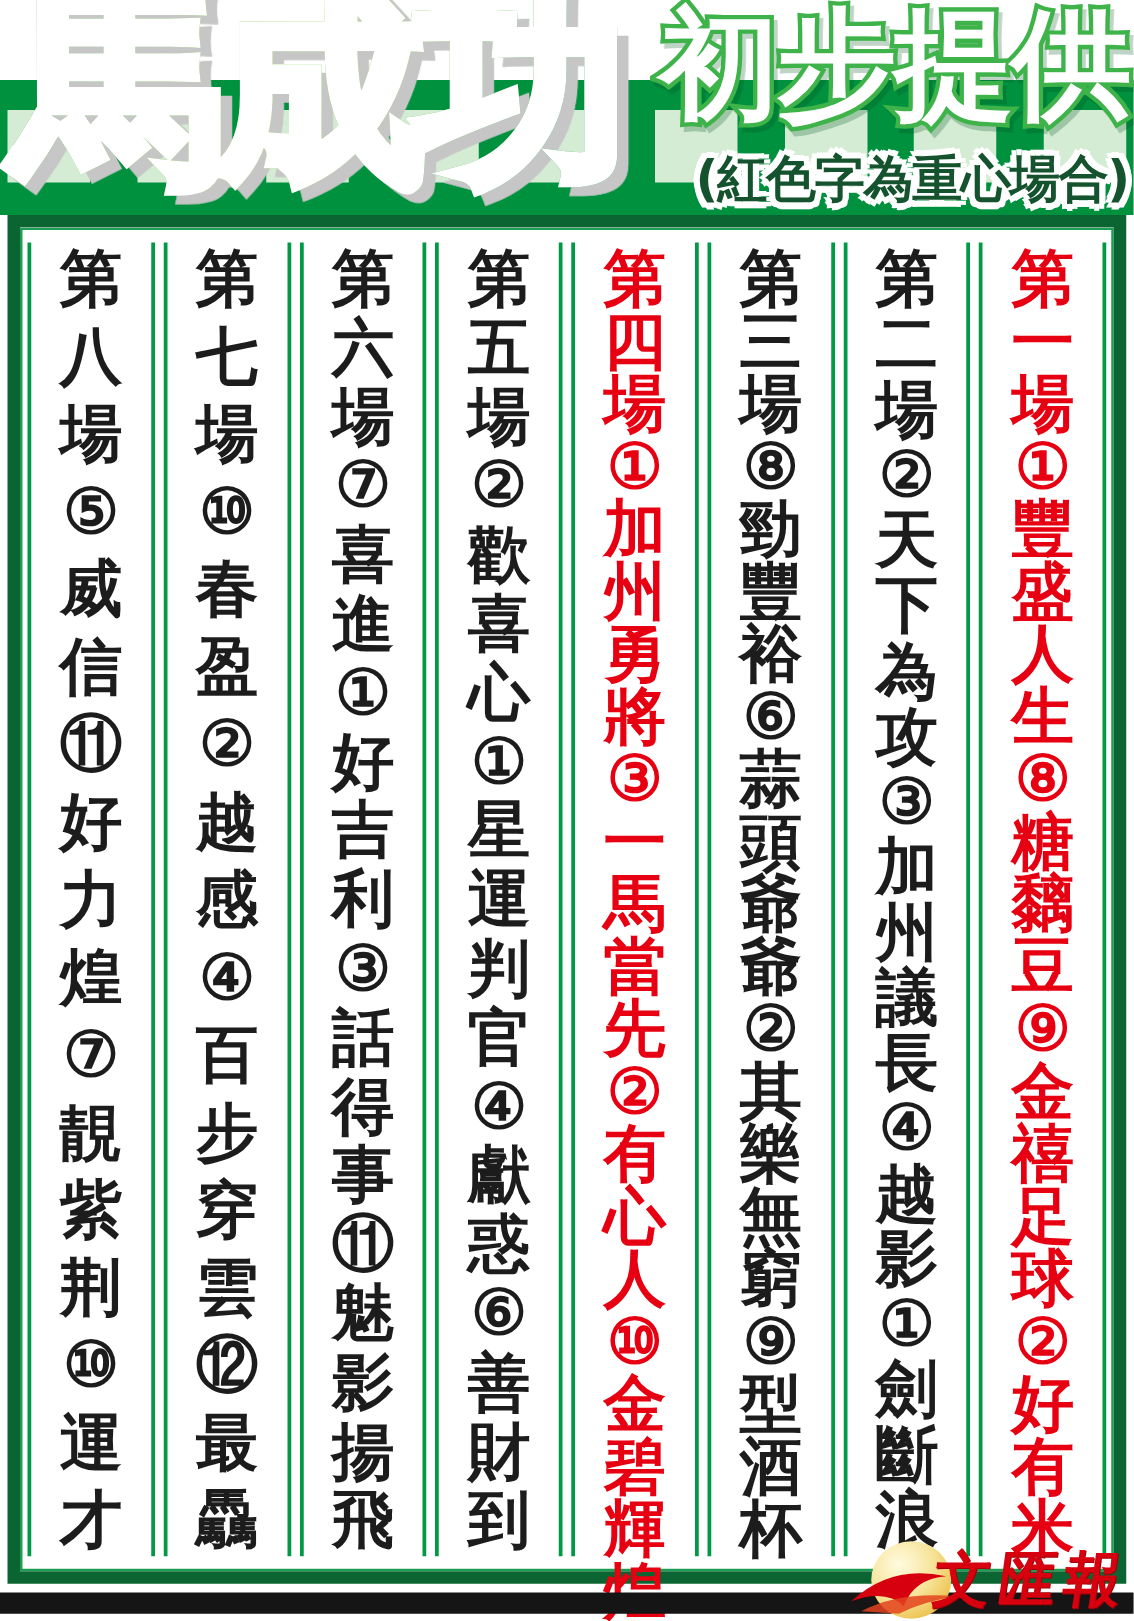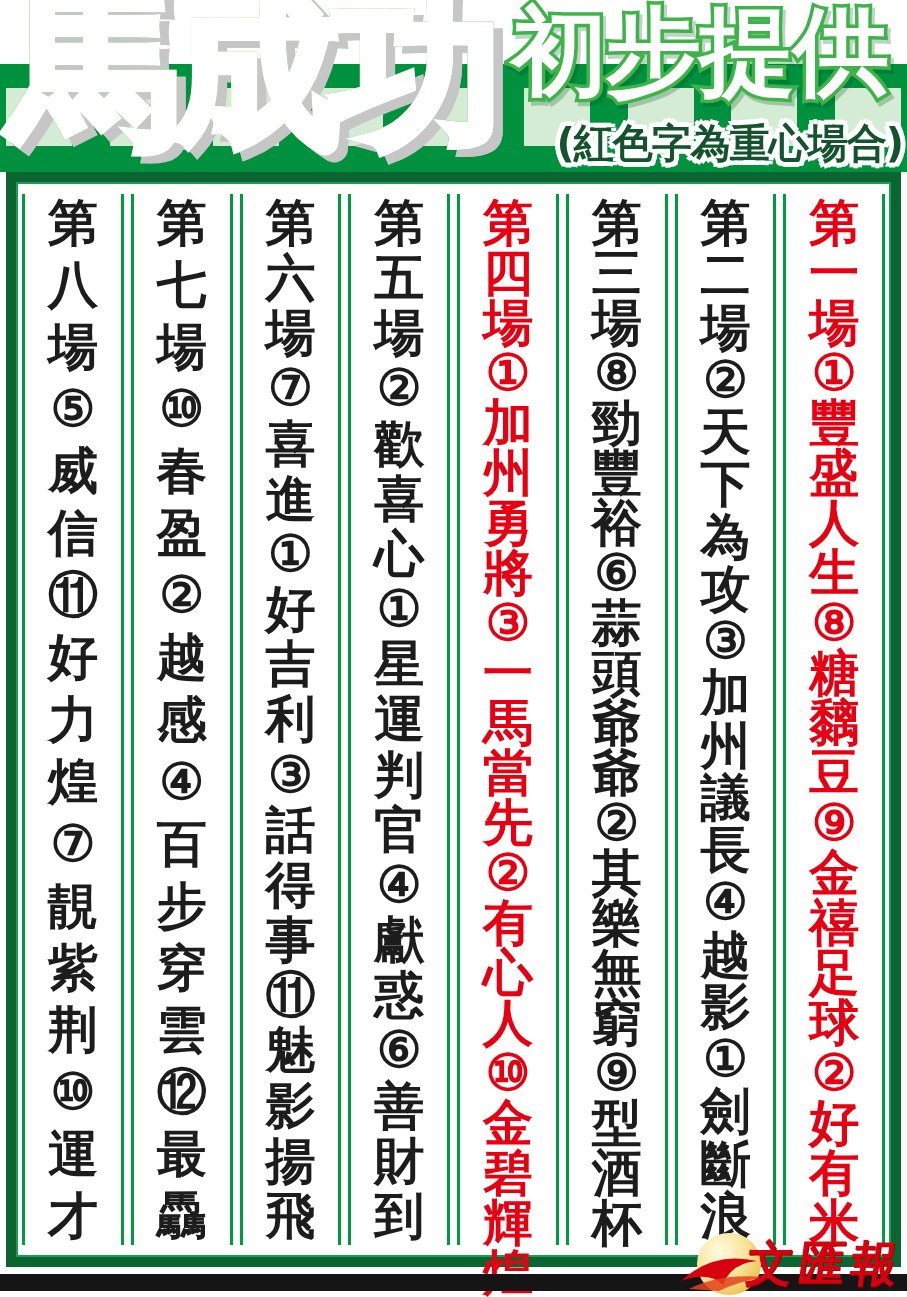--- a/index.html
+++ b/index.html
@@ -19,21 +19,21 @@
   .masthead-title{
     position:absolute;left:10px;top:-14px;z-index:3;
     font-size:168px;line-height:1.0;font-weight:900;letter-spacing:-6px;
     background:linear-gradient(115deg,#15832a 5%,#7ec822 45%,#0c8c33 90%);
     -webkit-background-clip:text;background-clip:text;color:transparent;
     -webkit-text-stroke:9px #ffffff;paint-order:stroke fill;
     filter:drop-shadow(9px 7px 0 #c6c6c6);
     white-space:nowrap;
   }
   .masthead-sub{
-    position:absolute;right:20px;top:2px;z-index:3;
+    position:absolute;right:4px;top:2px;z-index:3;
     font-size:96px;line-height:1.05;font-weight:900;letter-spacing:-2px;
     color:#ffffff;
     -webkit-text-stroke:7px #3db349;paint-order:stroke fill;
     filter:drop-shadow(3px 4px 0 rgba(0,80,30,.25));
     white-space:nowrap;
   }
   .masthead-note{
     position:absolute;right:4px;top:116px;z-index:4;
     font-size:40px;font-weight:900;color:#14532d;letter-spacing:-1px;
     text-shadow:

